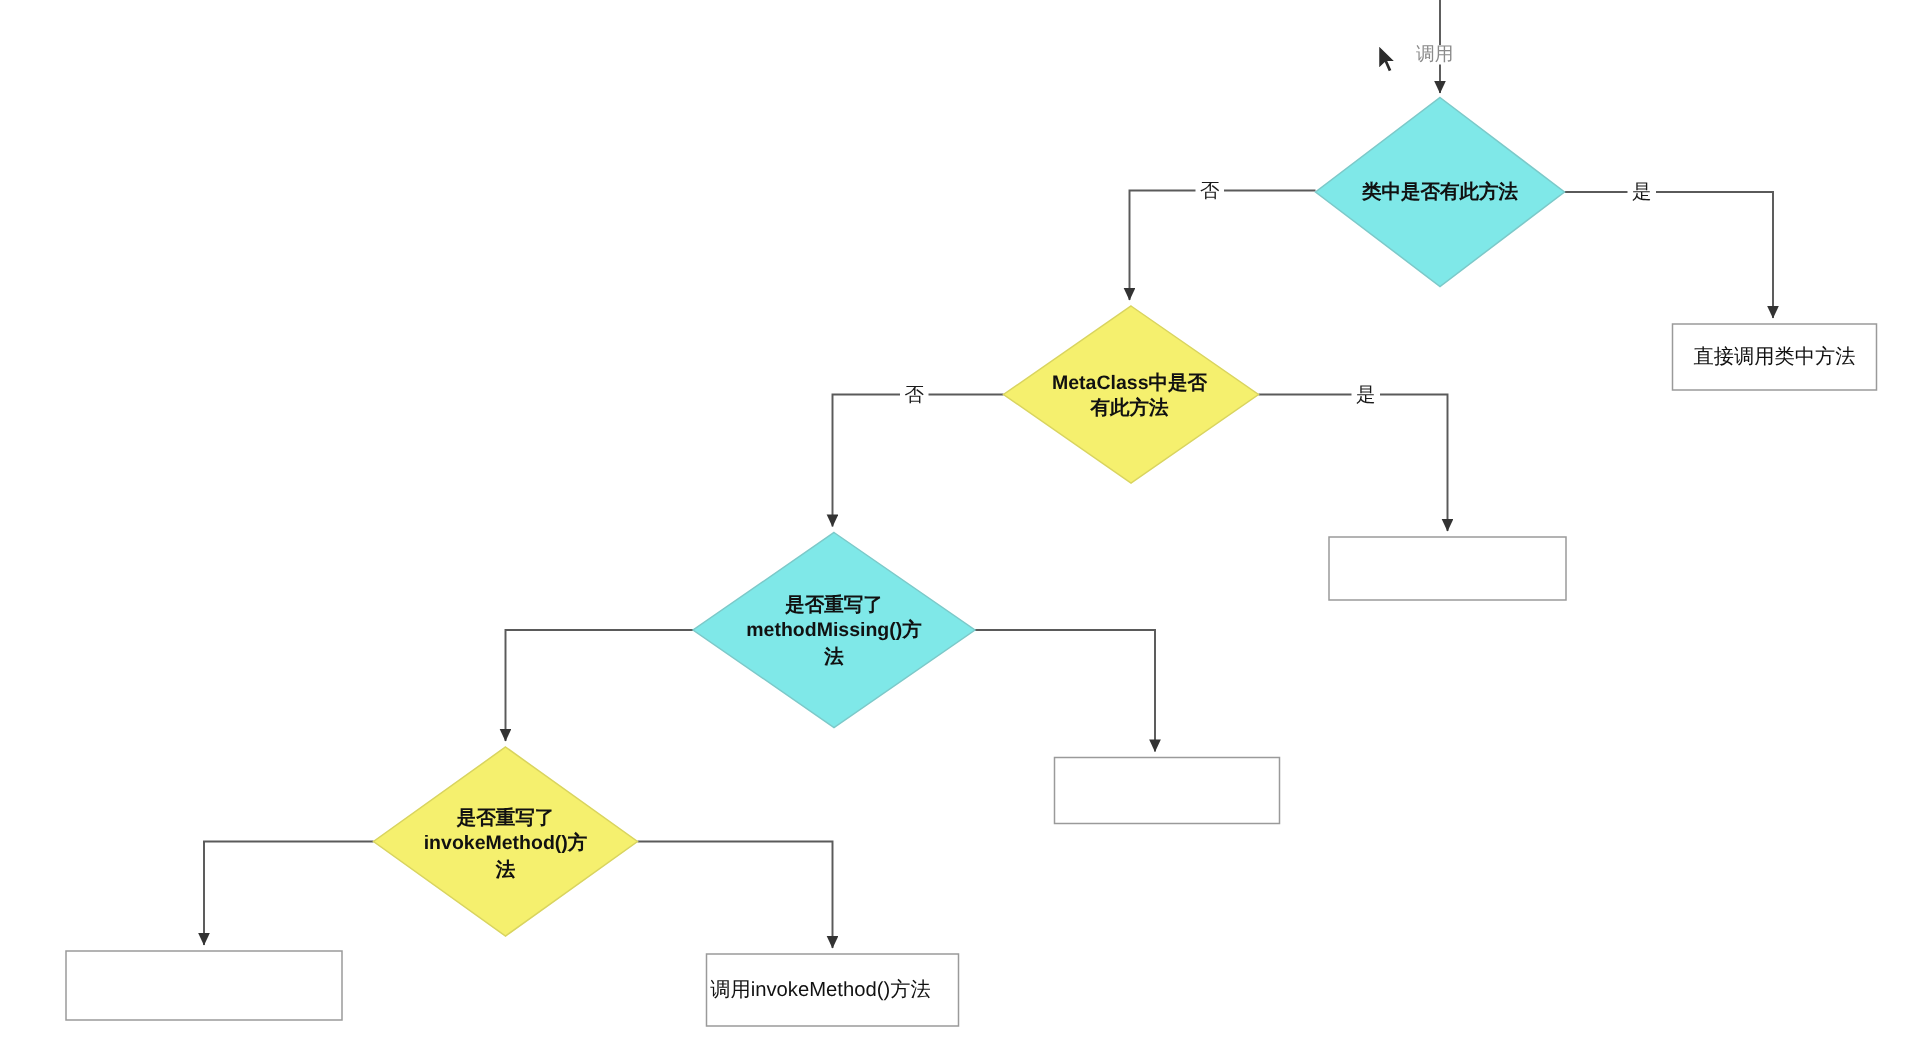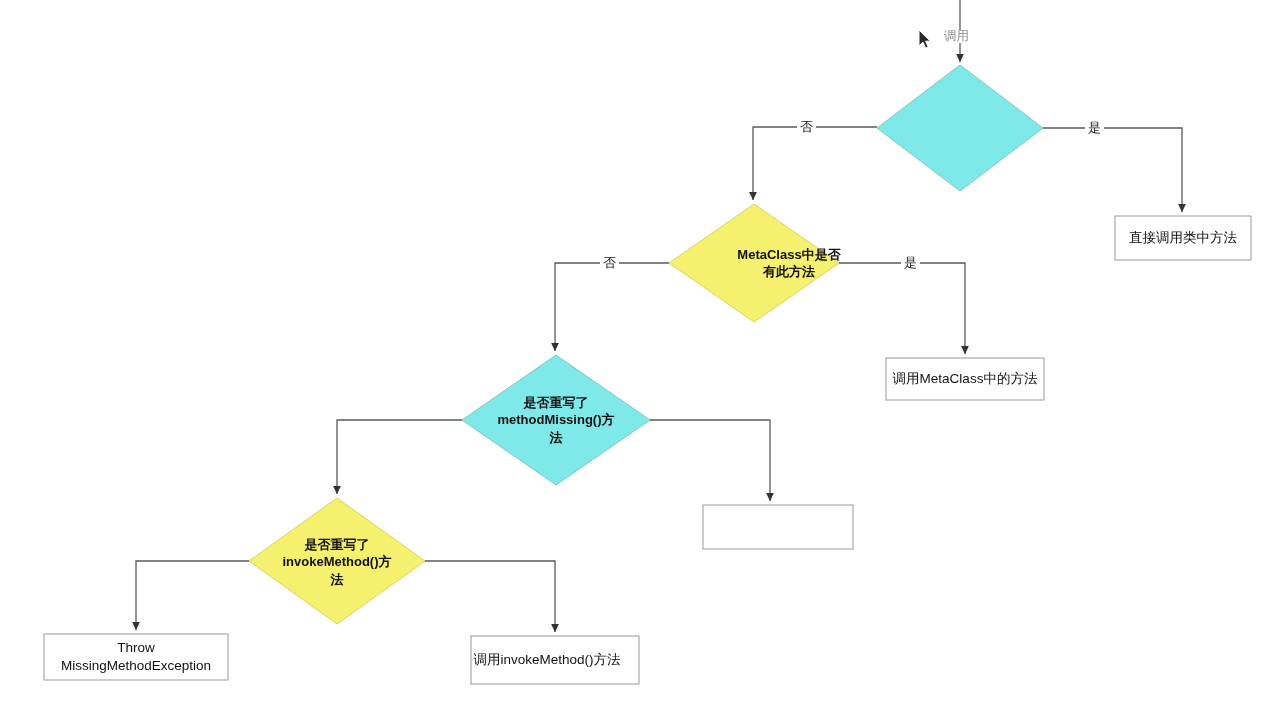--- a/index.html
+++ b/index.html
@@ -109,39 +109,37 @@
 
     <rect x="886" y="358" width="158" height="42" fill="#ffffff" stroke="#9a9a9a" stroke-width="1"></rect>
 
     <rect x="703" y="505" width="150" height="44" fill="#ffffff" stroke="#9a9a9a" stroke-width="1"></rect>
 
     <rect x="44" y="634" width="184" height="46" fill="#ffffff" stroke="#9a9a9a" stroke-width="1"></rect>
 
     <rect x="471" y="636" width="168" height="48" fill="#ffffff" stroke="#9a9a9a" stroke-width="1"></rect>
   </svg>
 
+  <div class="node-label diamond-text" style="left:877px; top:108px; width:166px; height:40px;">类中是否有此方法</div>
 
   <div class="node-label box-text" style="left:1115px; top:216px; width:136px; height:44px;border-radius:22px;">直接调用类中方法</div>
 
-  <div class="node-label diamond-text" style="left:704px; top:236px; width:170px; height:54px;">MetaClass中是否
+  <div class="node-label diamond-text" style="left:668px; top:236px; width:170px; height:54px;">MetaClass中是否
 有此方法</div>
 
-  <div class="node-label box-text" style="left:886px; top:358px; width:158px; height:42px;">调用MetaClass中的方法</div>
 
   <div class="node-label diamond-text" style="left:462px; top:385px; width:188px; height:70px;">是否重写了
 methodMissing()方
 法</div>
 
 
   <div class="node-label diamond-text" style="left:249px; top:527px; width:176px; height:70px;">是否重写了
 invokeMethod()方
 法</div>
 
-  <div class="node-label box-text" style="left:44px; top:634px; width:184px; height:46px;">Throw
-MissingMethodException</div>
 
   <div class="node-label box-text" style="left:463px; top:636px; width:168px; height:48px;">调用invokeMethod()方法</div>
 
   <div class="edge-label muted" style="left:941px; top:30px;">调用</div>
 
   <div class="edge-label" style="left:1085px; top:121px;">是</div>
 
   <div class="edge-label" style="left:797px; top:120px;">否</div>
 
   <div class="edge-label" style="left:901px; top:256px;">是</div>

